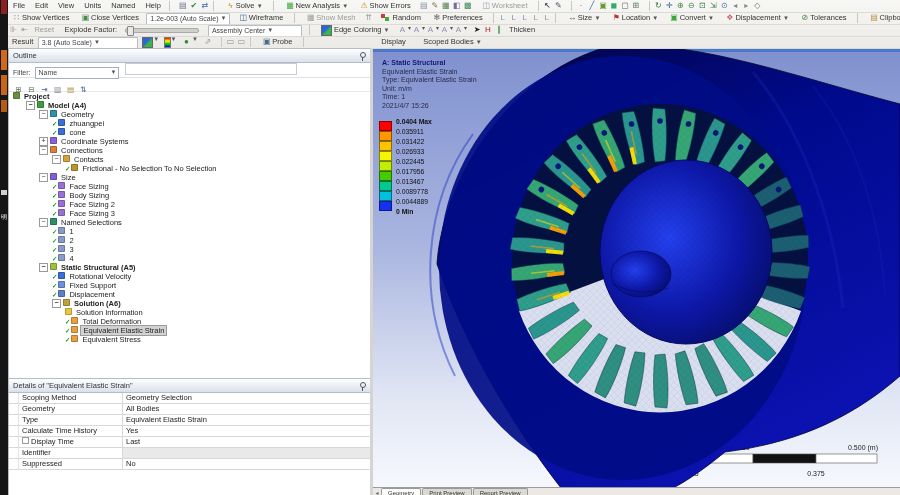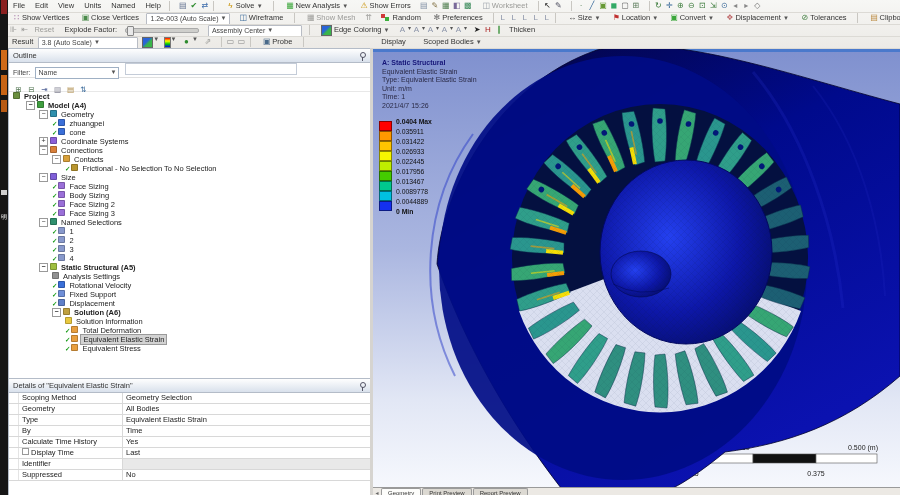--- a/index.html
+++ b/index.html
@@ -179,21 +179,20 @@
         <div class="trow" style="padding-left: 43px;"><span class="chk">✓</span><span class="tic" style="background: rgb(154, 111, 216);"></span><span class="lbl">Face Sizing</span></div>
         <div class="trow" style="padding-left: 43px;"><span class="chk">✓</span><span class="tic" style="background: rgb(154, 111, 216);"></span><span class="lbl">Body Sizing</span></div>
         <div class="trow" style="padding-left: 43px;"><span class="chk">✓</span><span class="tic" style="background: rgb(154, 111, 216);"></span><span class="lbl">Face Sizing 2</span></div>
         <div class="trow" style="padding-left: 43px;"><span class="chk">✓</span><span class="tic" style="background: rgb(154, 111, 216);"></span><span class="lbl">Face Sizing 3</span></div>
         <div class="trow" style="padding-left: 30px;"><span class="exp">−</span><span class="tic" style="background: rgb(46, 143, 110);"></span><span class="lbl">Named Selections</span></div>
         <div class="trow" style="padding-left: 43px;"><span class="chk">✓</span><span class="tic" style="background: rgb(136, 153, 204);"></span><span class="lbl">1</span></div>
         <div class="trow" style="padding-left: 43px;"><span class="chk">✓</span><span class="tic" style="background: rgb(136, 153, 204);"></span><span class="lbl">2</span></div>
         <div class="trow" style="padding-left: 43px;"><span class="chk">✓</span><span class="tic" style="background: rgb(136, 153, 204);"></span><span class="lbl">3</span></div>
         <div class="trow" style="padding-left: 43px;"><span class="chk">✓</span><span class="tic" style="background: rgb(136, 153, 204);"></span><span class="lbl">4</span></div>
         <div class="trow bold" style="padding-left: 30px;"><span class="exp">−</span><span class="tic" style="background: rgb(158, 191, 63);"></span><span class="lbl">Static Structural (A5)</span></div>
-        <div class="trow" style="padding-left: 43px;"><span class="tic" style="background: rgb(144, 144, 144);"></span><span class="lbl">Analysis Settings</span></div>
         <div class="trow" style="padding-left: 43px;"><span class="chk">✓</span><span class="tic" style="background: rgb(58, 111, 216);"></span><span class="lbl">Rotational Velocity</span></div>
         <div class="trow" style="padding-left: 43px;"><span class="chk">✓</span><span class="tic" style="background: rgb(111, 143, 216);"></span><span class="lbl">Fixed Support</span></div>
         <div class="trow" style="padding-left: 43px;"><span class="chk">✓</span><span class="tic" style="background: rgb(95, 127, 200);"></span><span class="lbl">Displacement</span></div>
         <div class="trow bold" style="padding-left: 43px;"><span class="exp">−</span><span class="tic" style="background: rgb(191, 160, 63);"></span><span class="lbl">Solution (A6)</span></div>
         <div class="trow" style="padding-left: 56px;"><span class="tic" style="background: rgb(232, 200, 63);"></span><span class="lbl">Solution Information</span></div>
         <div class="trow" style="padding-left: 56px;"><span class="chk">✓</span><span class="tic" style="background: rgb(232, 159, 63);"></span><span class="lbl">Total Deformation</span></div>
         <div class="trow sel" style="padding-left: 56px;"><span class="chk">✓</span><span class="tic" style="background: rgb(232, 159, 63);"></span><span class="lbl">Equivalent Elastic Strain</span></div>
         <div class="trow" style="padding-left: 56px;"><span class="chk">✓</span><span class="tic" style="background: rgb(232, 159, 63);"></span><span class="lbl">Equivalent Stress</span></div>
       </div>
 </div>
@@ -208,25 +207,20 @@
         </div>
         <div class="drow">
           <span class="gut"></span>
           <span class="k">Geometry</span>
           <span class="v">All Bodies</span>
         </div>
         <div class="drow">
           <span class="gut"></span>
           <span class="k">Type</span>
           <span class="v">Equivalent Elastic Strain</span>
-        </div>
-        <div class="drow">
-          <span class="gut"></span>
-          <span class="k">By</span>
-          <span class="v">Time</span>
         </div>
         <div class="drow">
           <span class="gut"></span>
           <span class="k">Calculate Time History</span>
           <span class="v">Yes</span>
         </div>
         <div class="drow">
           <span class="gut"></span>
           <span class="k"><span class="cb"></span>Display Time</span>
           <span class="v">Last</span>

